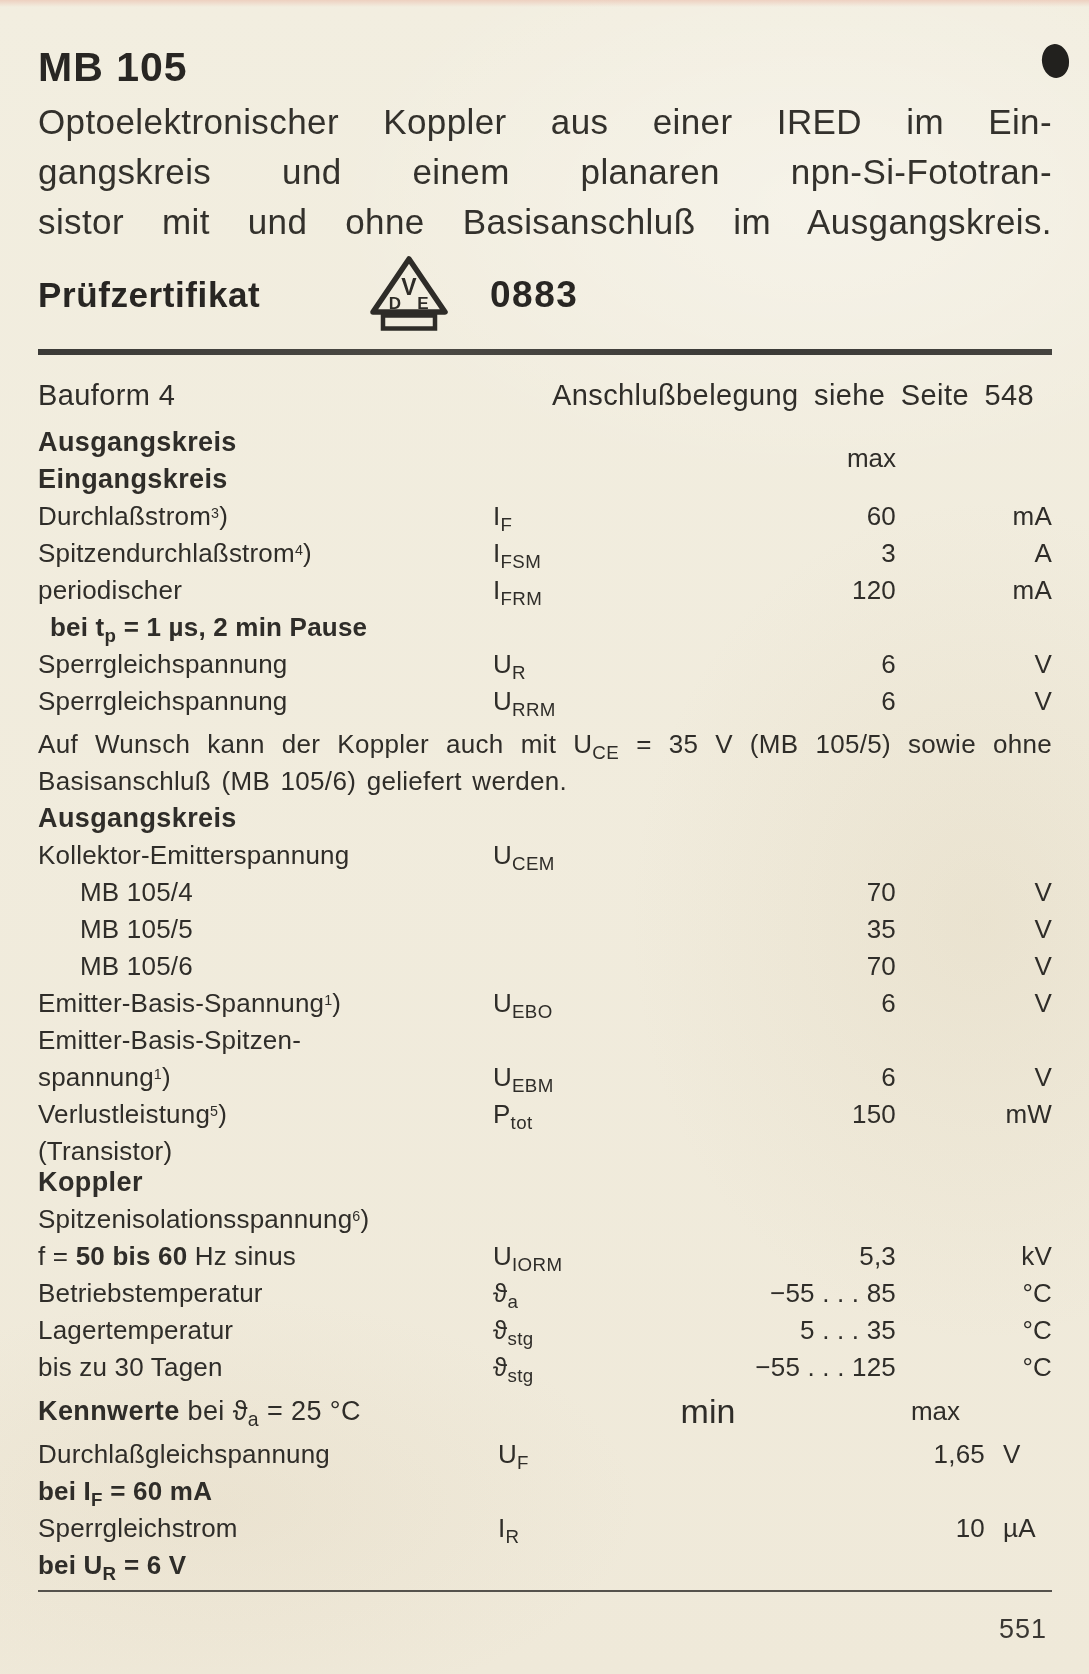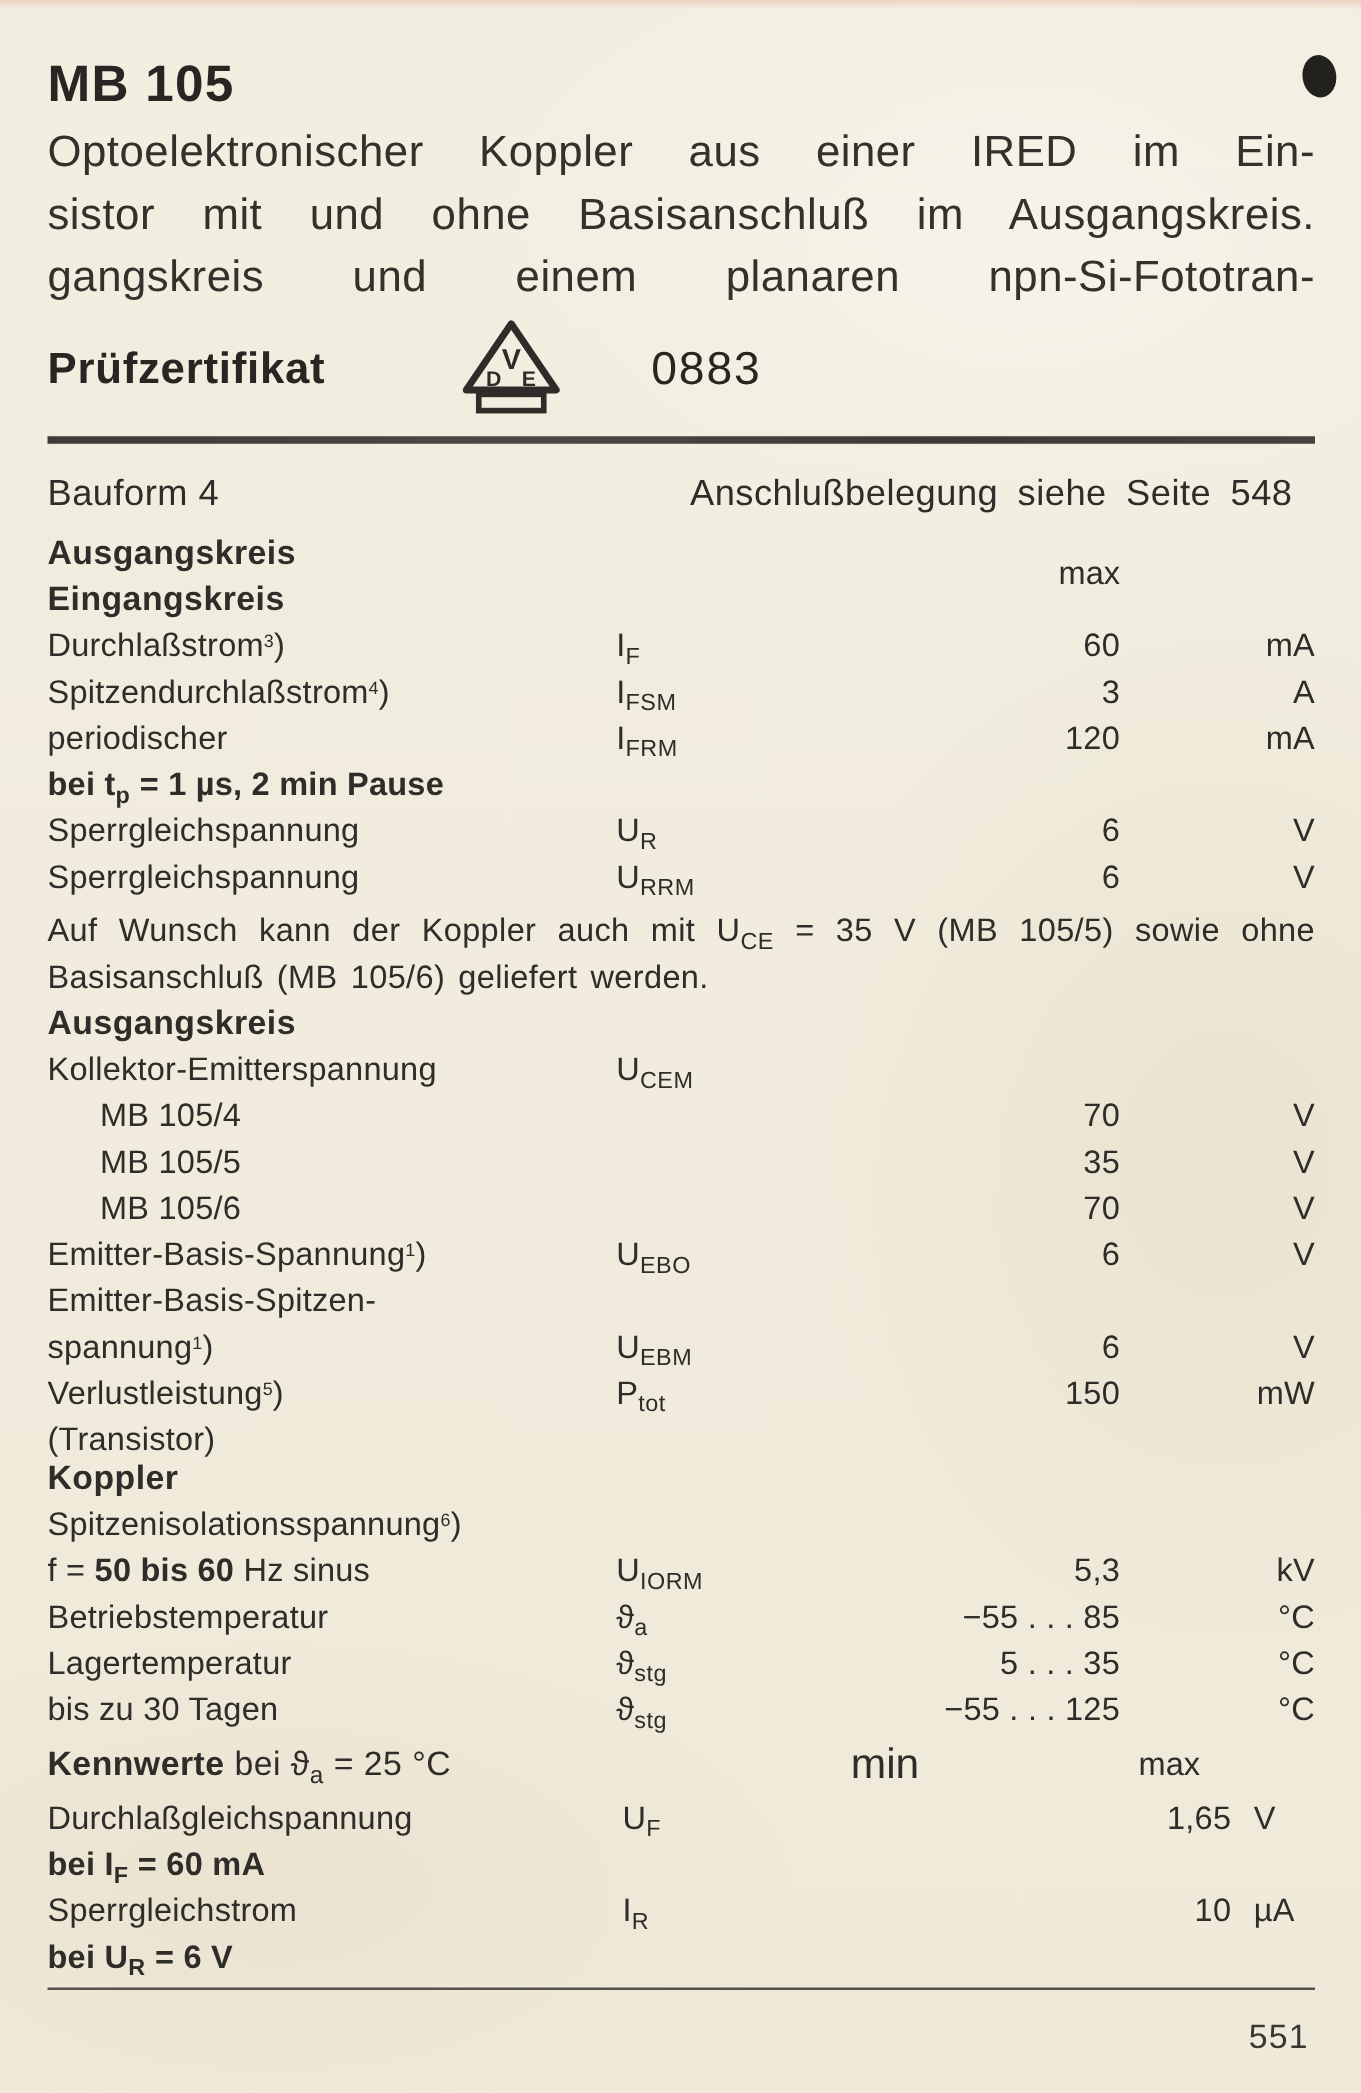--- a/index.html
+++ b/index.html
@@ -33,40 +33,40 @@
   
   .model-title{margin-top:45px;font-size:41px;line-height:44px;font-weight:700;letter-spacing:1px;color:#282623;}
   .corner-dot{position:absolute;top:44px;right:20px;width:27px;height:34px;background:#22211e;border-radius:50%;transform:rotate(-8deg);}
   .description{margin-top:8px;font-size:35px;line-height:50px;letter-spacing:0.4px;color:#33312c;}
   .description .dline{text-align:justify;text-align-last:justify;}
 
   .cert-row{margin-top:8px;height:80px;display:flex;align-items:center;}
   .cert-label{font-size:35px;font-weight:700;letter-spacing:0.6px;width:330px;color:#282623;}
   .vde-logo{width:82px;height:82px;flex:0 0 auto;}
   .vde-logo text{font-family:"Liberation Sans","DejaVu Sans",sans-serif;font-weight:700;fill:#2e2c28;}
-  .cert-number{margin-left:71px;font-size:37px;font-weight:400;letter-spacing:1.5px;color:#282623;}
+  .cert-number{margin-left:40px;font-size:37px;font-weight:700;letter-spacing:1.5px;color:#282623;}
 
   .rule-thick{margin-top:14px;height:6px;border:none;background:linear-gradient(90deg,#3b3a37,#4b4944 38%,#3b3a37 70%,#45433f);}
   .rule-thin{margin-top:6px;height:2px;border:none;background:#55524c;}
 
   .info-row{margin-top:24px;height:32px;display:flex;justify-content:space-between;font-size:29px;line-height:32px;letter-spacing:0.4px;}
   .info-right{word-spacing:7px;margin-right:18px;}
 
   
   .grenz-head{margin-top:16px;height:34px;display:grid;grid-template-columns:455px 175px 240px 1fr;font-size:27px;line-height:30px;}
   .grenz-head .t{font-weight:700;letter-spacing:0.4px;}
   .grenz-head .max{grid-column:3;text-align:right;padding-right:12px;position:relative;top:16px;font-weight:400;font-size:26px;}
 
   .g-row{display:grid;grid-template-columns:455px 175px 240px 1fr;height:37px;line-height:37px;font-size:26px;letter-spacing:0.2px;}
   .g-row .value{text-align:right;padding-right:12px;}
   .g-row .unit{text-align:right;}
   .g-row.section{font-size:27px;}
   .g-row.section .label{font-weight:700;letter-spacing:0.4px;}
   .g-row.tight{margin-top:-6px;}
-  .g-row.condition{font-weight:600;}
+  .g-row.condition{font-weight:600;margin-left:12px;}
   .g-row.indent .label{padding-left:42px;}
   .note{margin-top:6px;font-size:26px;line-height:37px;letter-spacing:0.3px;word-spacing:3px;text-align:justify;}
 
   
   .kenn-head{margin-top:10px;height:40px;display:grid;grid-template-columns:460px 150px 120px 217px 67px;font-size:27px;line-height:30px;}
   .kenn-head .t{grid-column:1 / 3;letter-spacing:0.4px;}
   .kenn-head .t b{letter-spacing:0.4px;}
   .kenn-head .min{grid-column:3;text-align:center;font-size:34px;font-weight:400;}
   .kenn-head .max{grid-column:4;text-align:right;padding-right:25px;font-size:26px;font-weight:400;}
 
@@ -81,22 +81,22 @@
 <body>
 
 <div class="page">
 
   <span class="corner-dot"></span>
 
   <div class="model-title">MB 105</div>
 
   <div class="description">
     <div class="dline">Optoelektronischer Koppler aus einer IRED im Ein-</div>
+    <div class="dline">gangskreis und einem planaren npn-Si-Fototran-</div>
     <div class="dline">sistor mit und ohne Basisanschluß im Ausgangskreis.</div>
-    <div class="dline">gangskreis und einem planaren npn-Si-Fototran-</div>
   </div>
 
   <div class="cert-row">
     <span class="cert-label">Prüfzertifikat</span>
     <svg class="vde-logo" viewBox="0 0 82 82">
       <polygon points="41,5 77,58 5,58" fill="none" stroke="#2e2c28" stroke-width="5.5" stroke-linejoin="round"></polygon>
       <rect x="15" y="61.5" width="52" height="13" fill="none" stroke="#2e2c28" stroke-width="4.5"></rect>
       <text x="41" y="41" font-size="23" text-anchor="middle">V</text>
       <text x="27" y="55" font-size="17" text-anchor="middle">D</text>
       <text x="55" y="55" font-size="17" text-anchor="middle">E</text>

